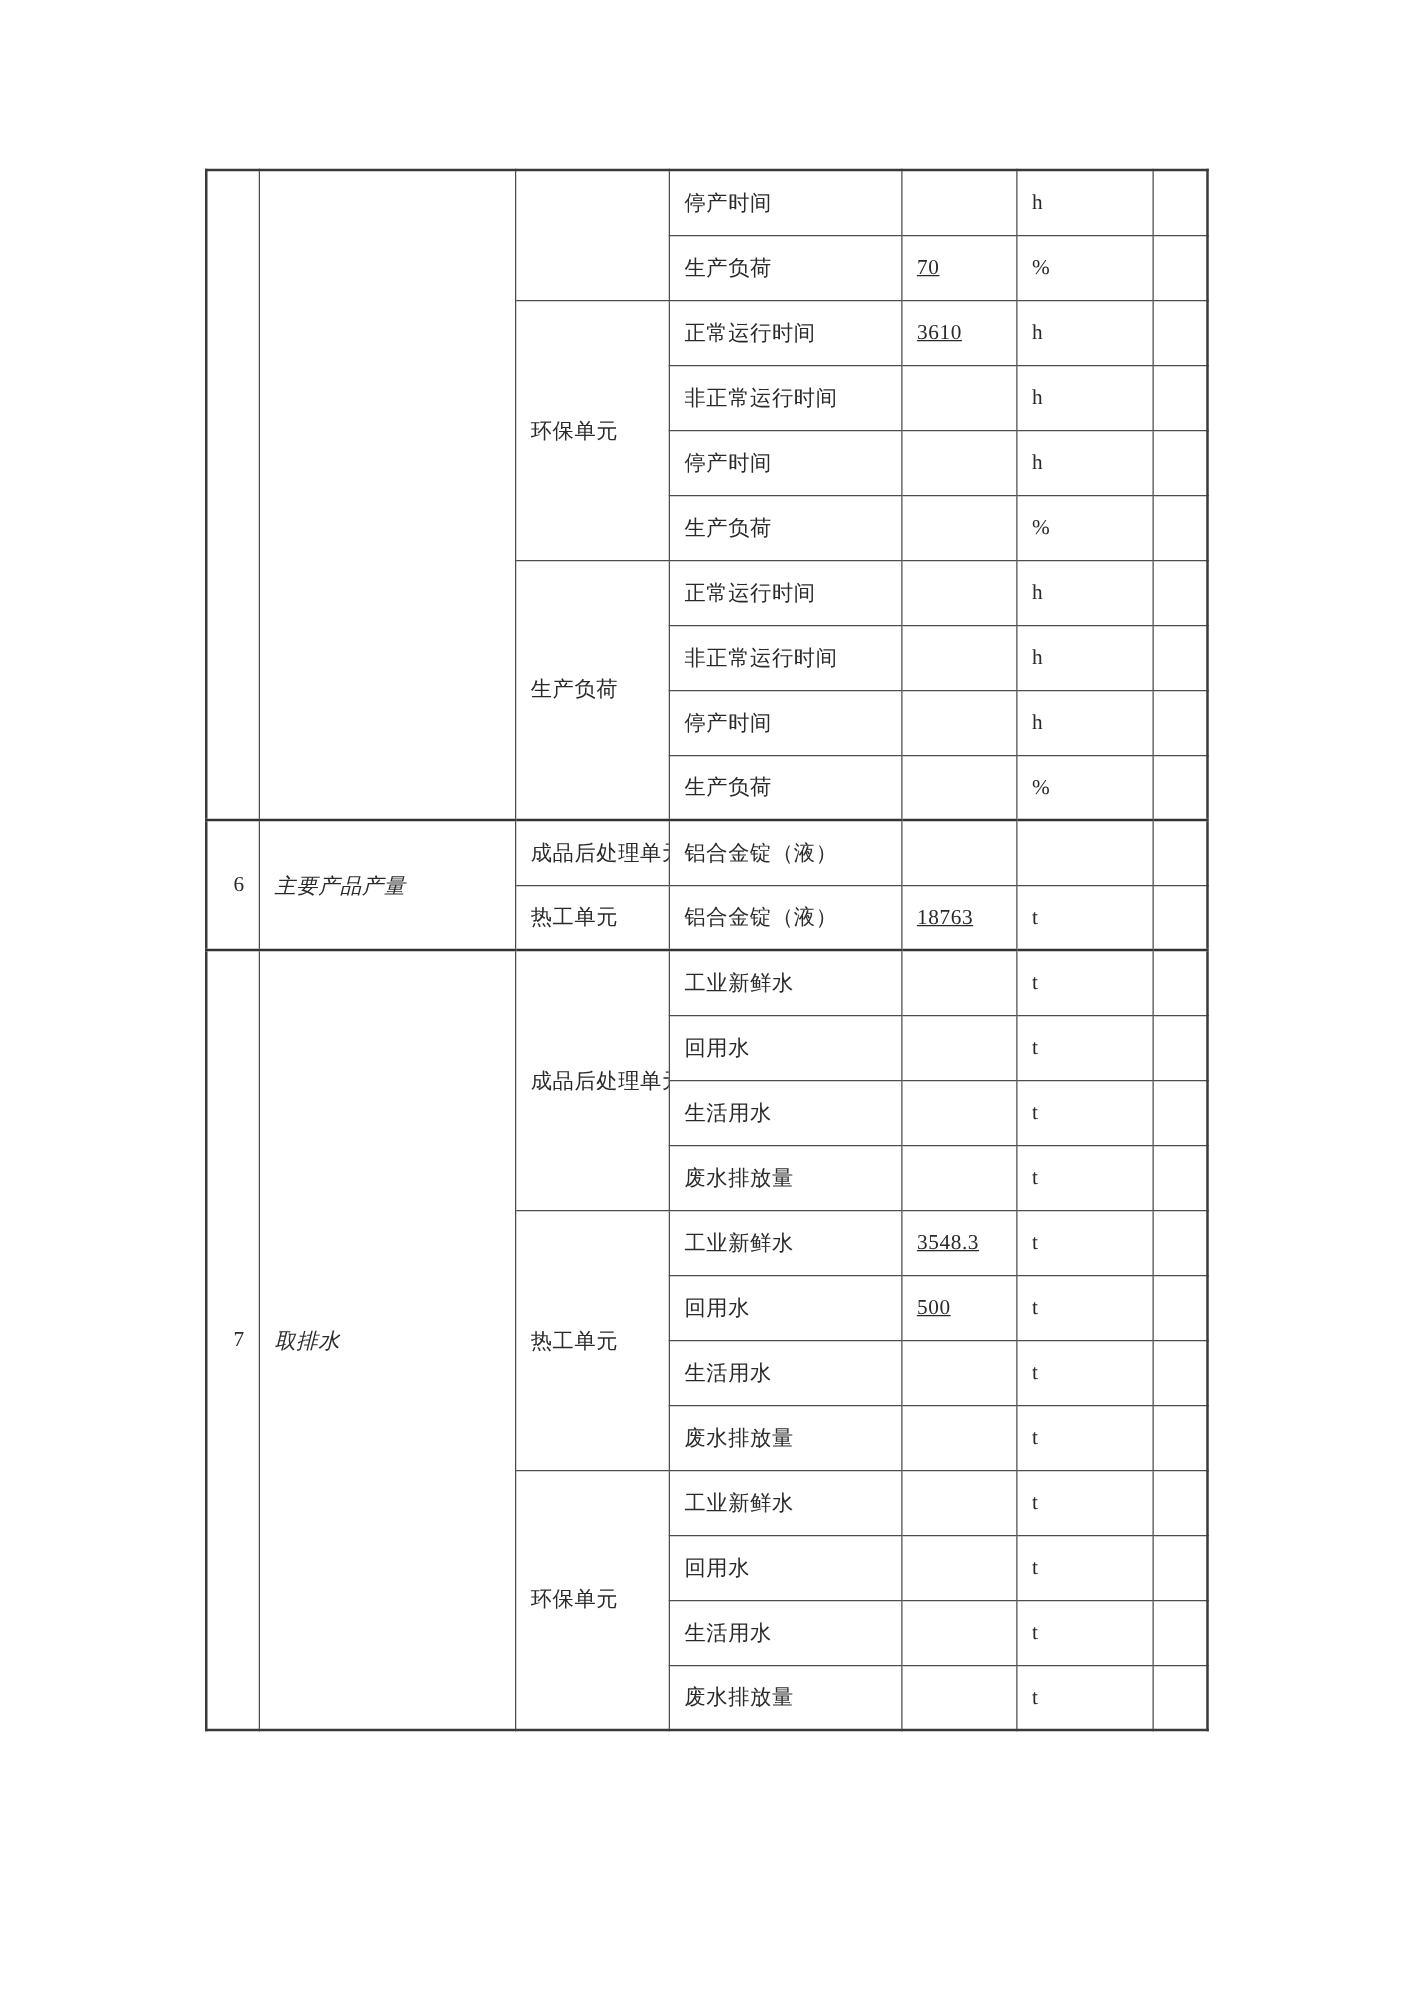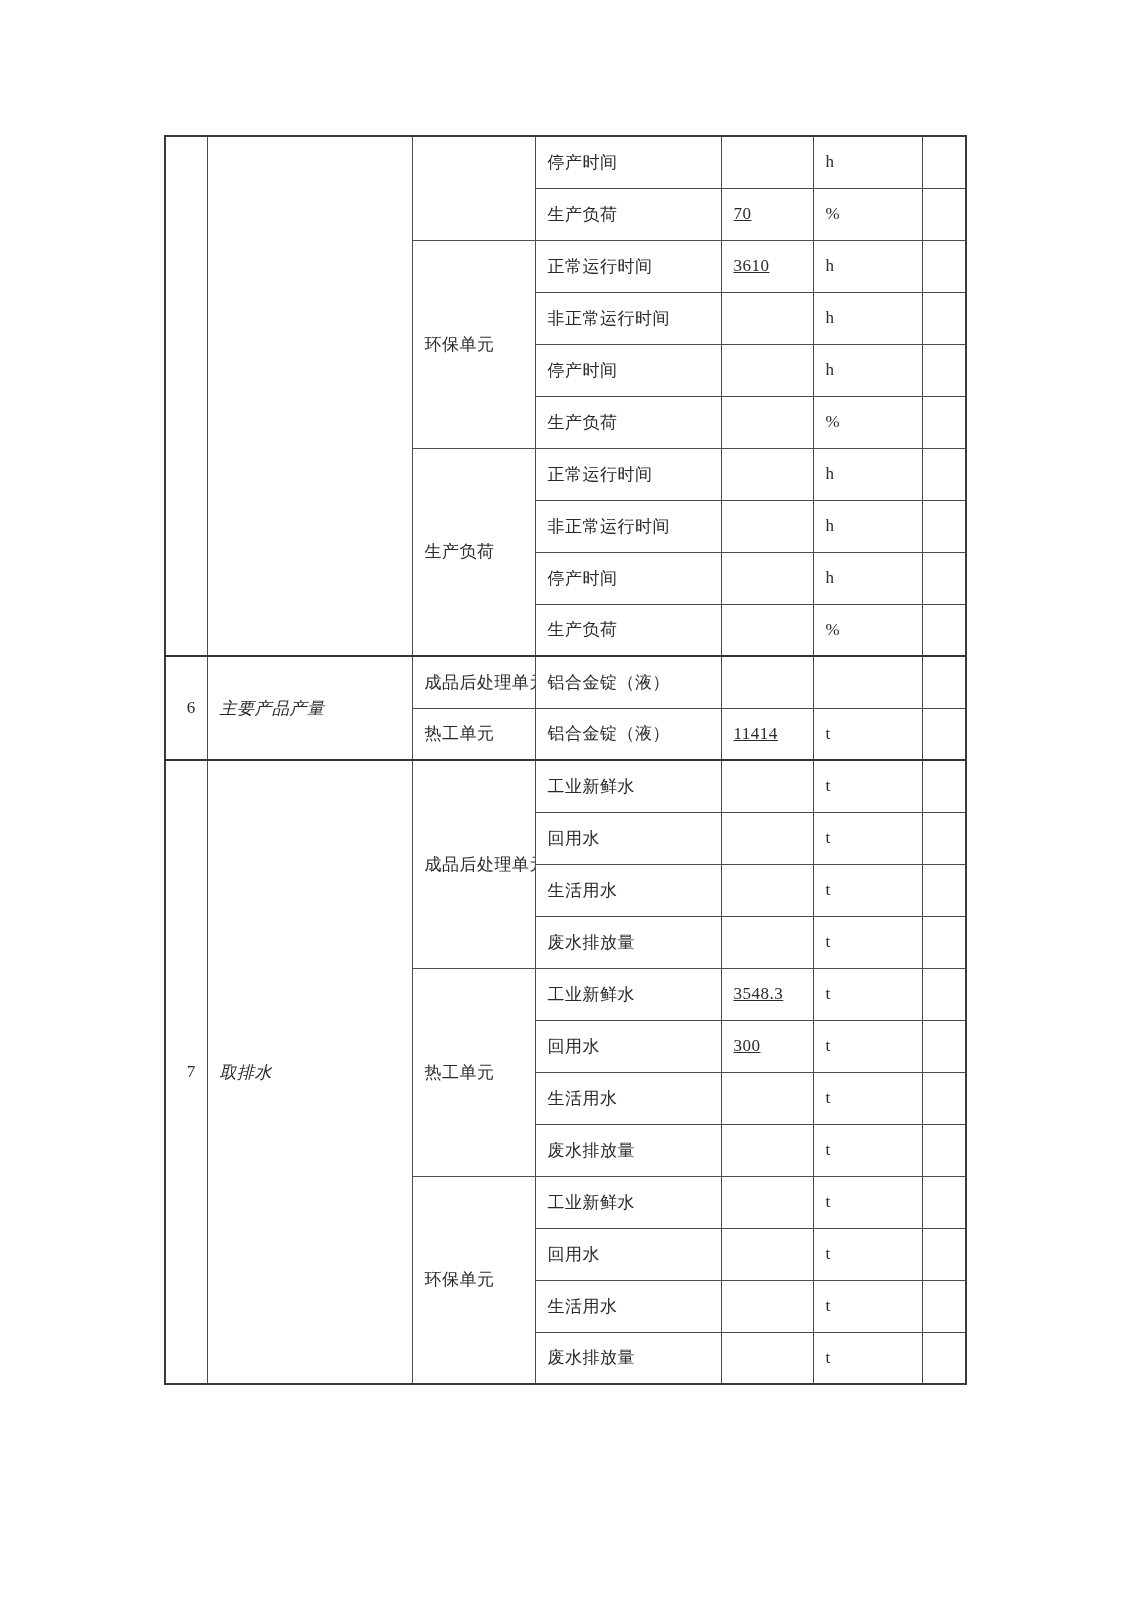--- a/index.html
+++ b/index.html
@@ -145,21 +145,21 @@
             <td class="cat-cell" rowspan="2">主要产品产量</td>
             <td class="unit-cell" rowspan="1">成品后处理单元</td>
             <td class="item-cell">铝合金锭（液）</td>
             <td class="val-cell"></td>
             <td class="uom-cell"></td>
             <td class="spacer-cell"></td>
           </tr>
           <tr>
             <td class="unit-cell" rowspan="1">热工单元</td>
             <td class="item-cell">铝合金锭（液）</td>
-            <td class="val-cell">11414</td>
+            <td class="val-cell">18763</td>
             <td class="uom-cell">t</td>
             <td class="spacer-cell"></td>
           </tr>
           <tr class="section-start">
             <td class="num-cell" rowspan="12">7</td>
             <td class="cat-cell" rowspan="12">取排水</td>
             <td class="unit-cell" rowspan="4">成品后处理单元</td>
             <td class="item-cell">工业新鲜水</td>
             <td class="val-cell"></td>
             <td class="uom-cell">t</td>
@@ -185,21 +185,21 @@
           </tr>
           <tr>
             <td class="unit-cell" rowspan="4">热工单元</td>
             <td class="item-cell">工业新鲜水</td>
             <td class="val-cell">3548.3</td>
             <td class="uom-cell">t</td>
             <td class="spacer-cell"></td>
           </tr>
           <tr>
             <td class="item-cell">回用水</td>
-            <td class="val-cell">300</td>
+            <td class="val-cell">500</td>
             <td class="uom-cell">t</td>
             <td class="spacer-cell"></td>
           </tr>
           <tr>
             <td class="item-cell">生活用水</td>
             <td class="val-cell"></td>
             <td class="uom-cell">t</td>
             <td class="spacer-cell"></td>
           </tr>
           <tr>

